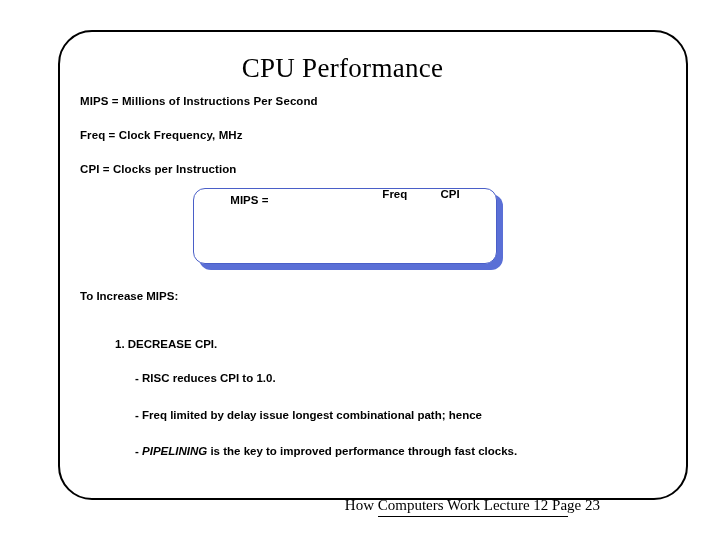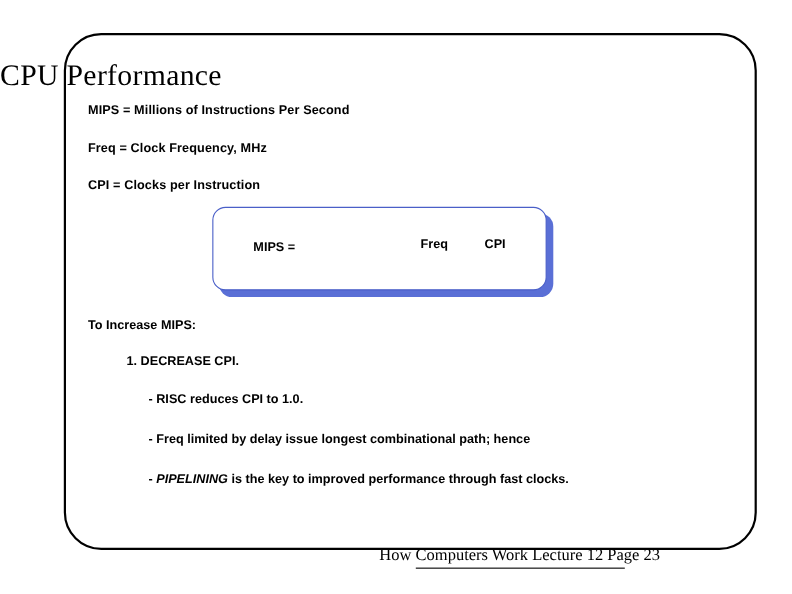--- a/index.html
+++ b/index.html
@@ -33,21 +33,21 @@
     border-radius: 34px;
     box-sizing: border-box;
     background: transparent;
   }
 
   .title {
     position: absolute;
     left: 0;
     top: 53px;
     width: 685px;
-    text-align: left;
+    text-align: center;
     font-family: "Liberation Serif", serif;
     font-size: 27px;
     color: #000000;
     letter-spacing: 0.3px;
   }
 
   .defs {
     position: absolute;
     left: 80px;
     top: 95px;
@@ -82,21 +82,21 @@
     border-radius: 12px;
     box-sizing: border-box;
   }
   .formula-inner {
     position: absolute;
     left: 193px;
     top: 188px;
     width: 304px;
     height: 68px;
     display: flex;
-    align-items: center;
+    align-items: flex-start;
     justify-content: center;
     gap: 44px;
   }
   .mips-label {
     font-size: 11.5px;
     font-weight: bold;
     color: #000000;
     margin-right: 40px;
     margin-top: 6px;
   }
@@ -122,21 +122,21 @@
   .body-list {
     position: absolute;
     left: 80px;
     top: 290px;
     width: 580px;
   }
   .lvl1 {
     font-size: 11.5px;
     font-weight: bold;
     color: #000000;
-    margin-bottom: 21px;
+    margin-bottom: 36px;
   }
   .lvl2 {
     font-size: 11.5px;
     font-weight: bold;
     color: #000000;
     margin-left: 35px;
     margin-bottom: 21px;
   }
   .lvl3 {
     font-size: 11.5px;

